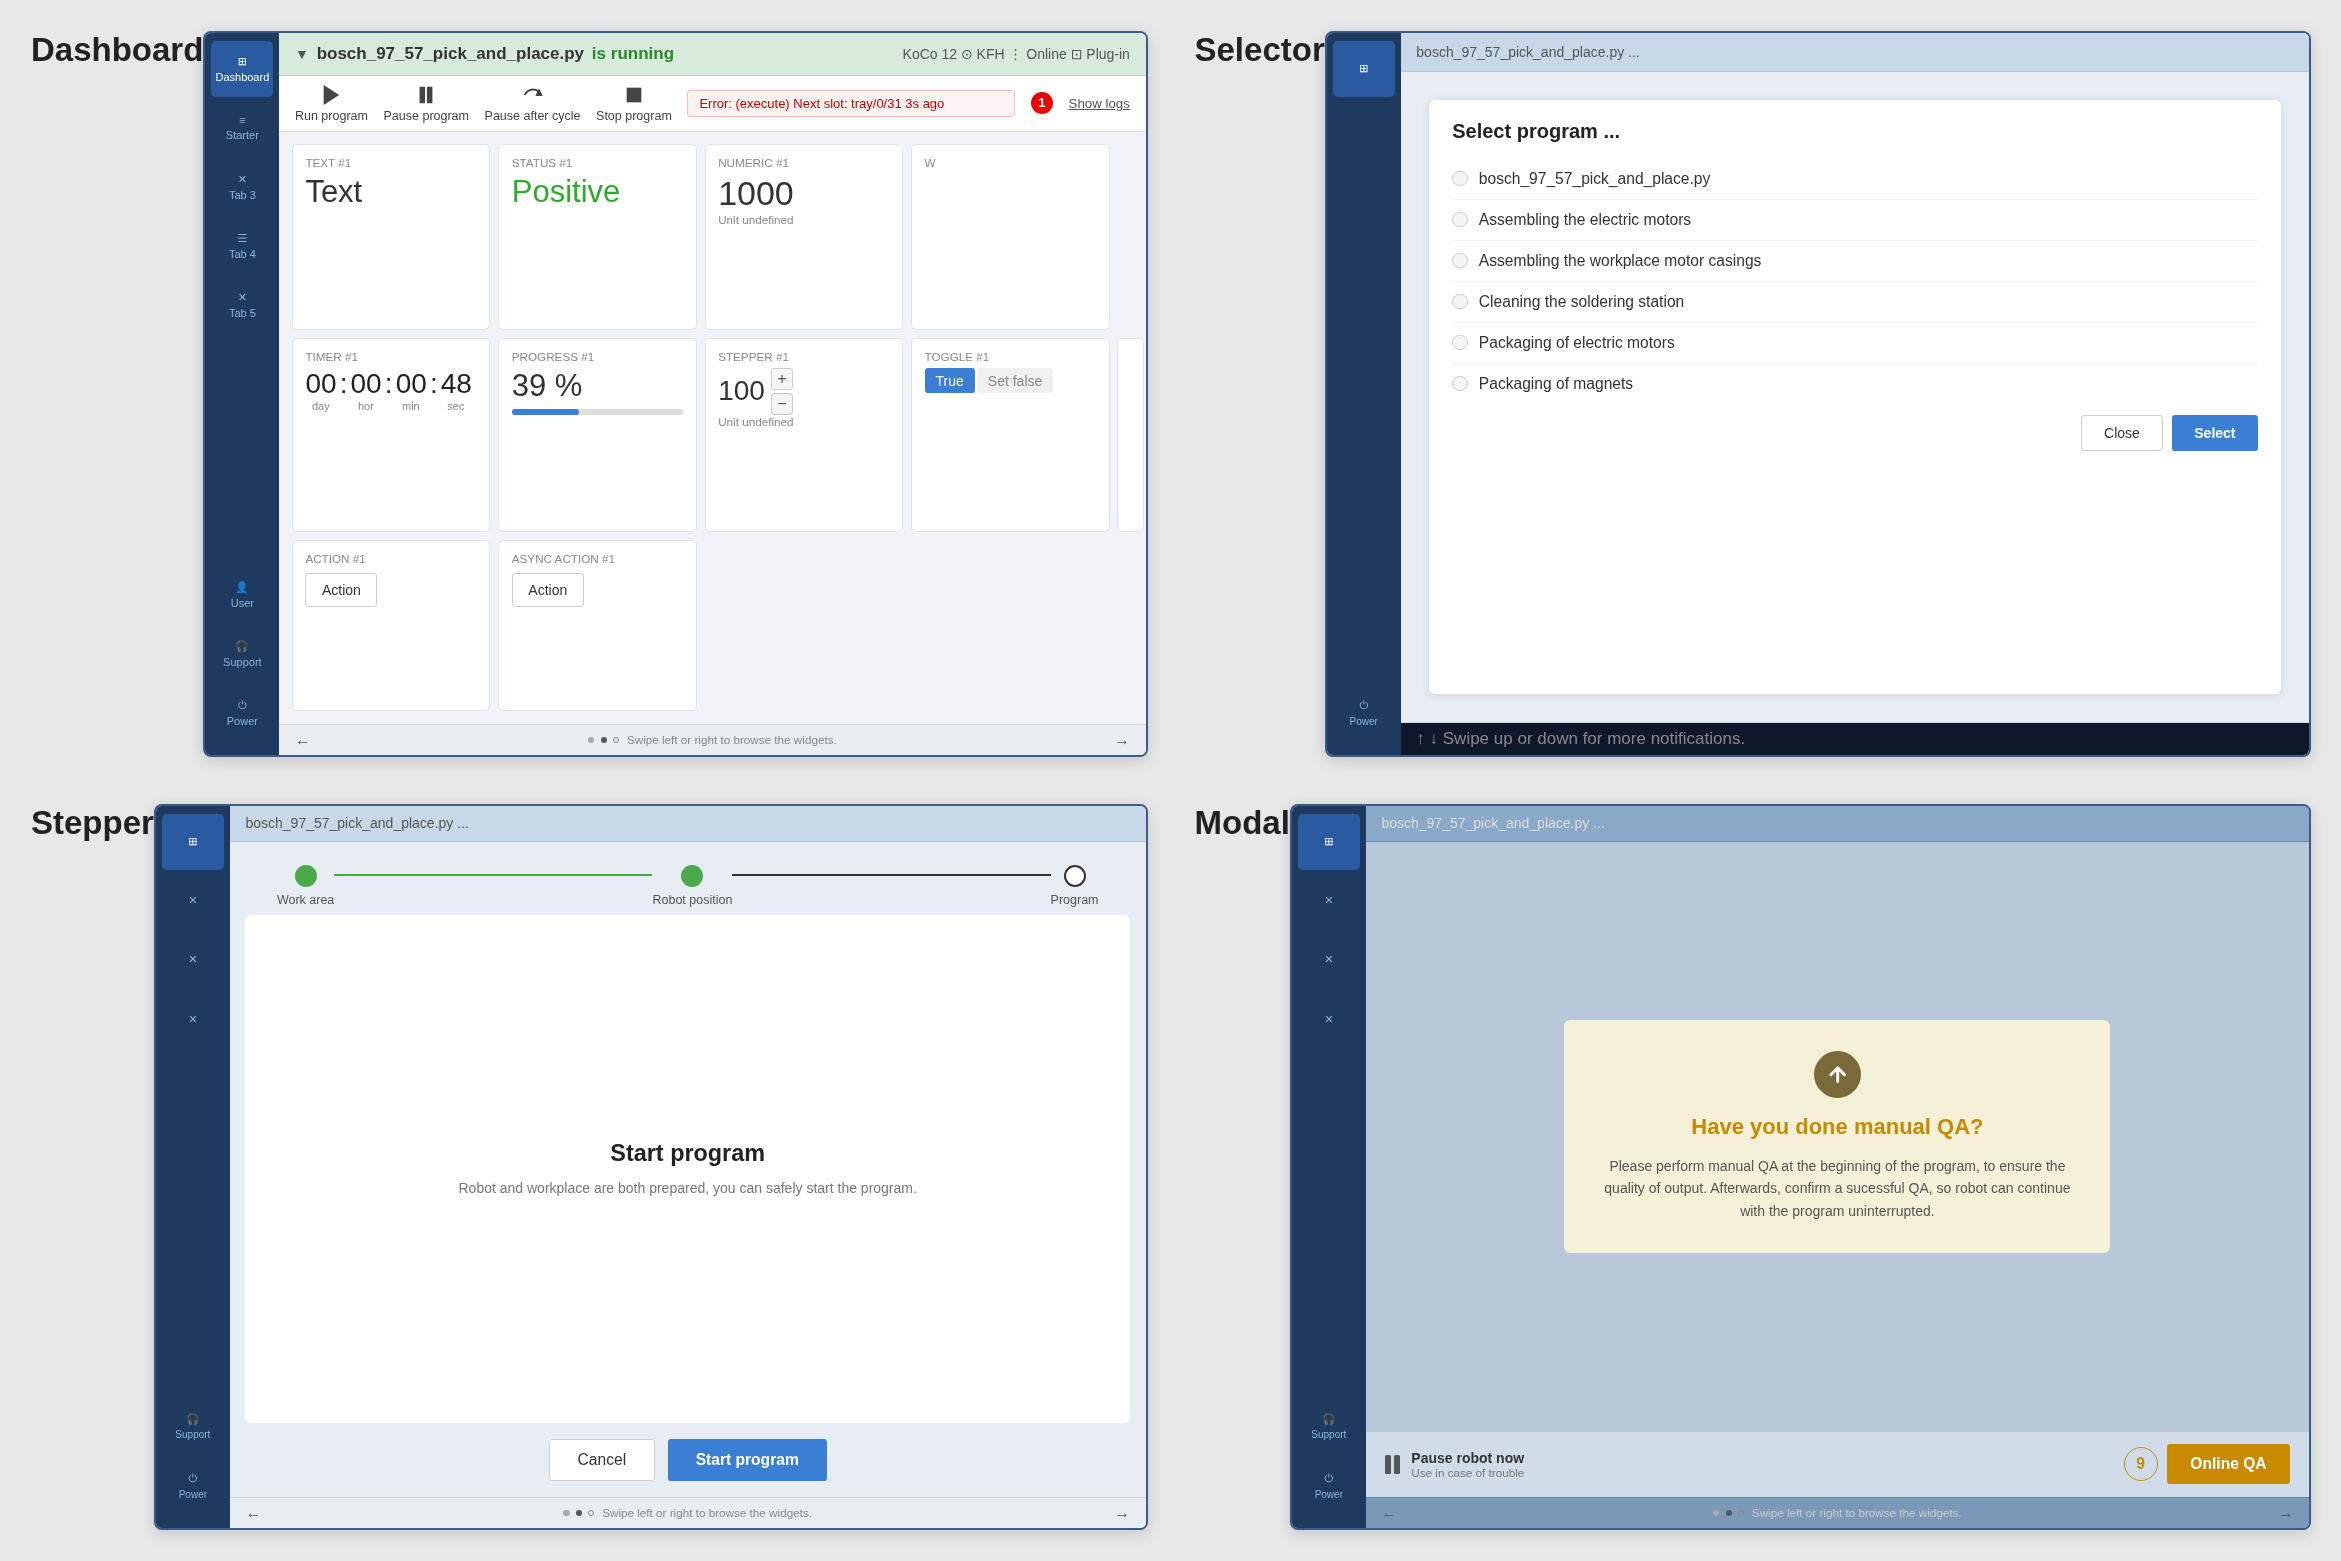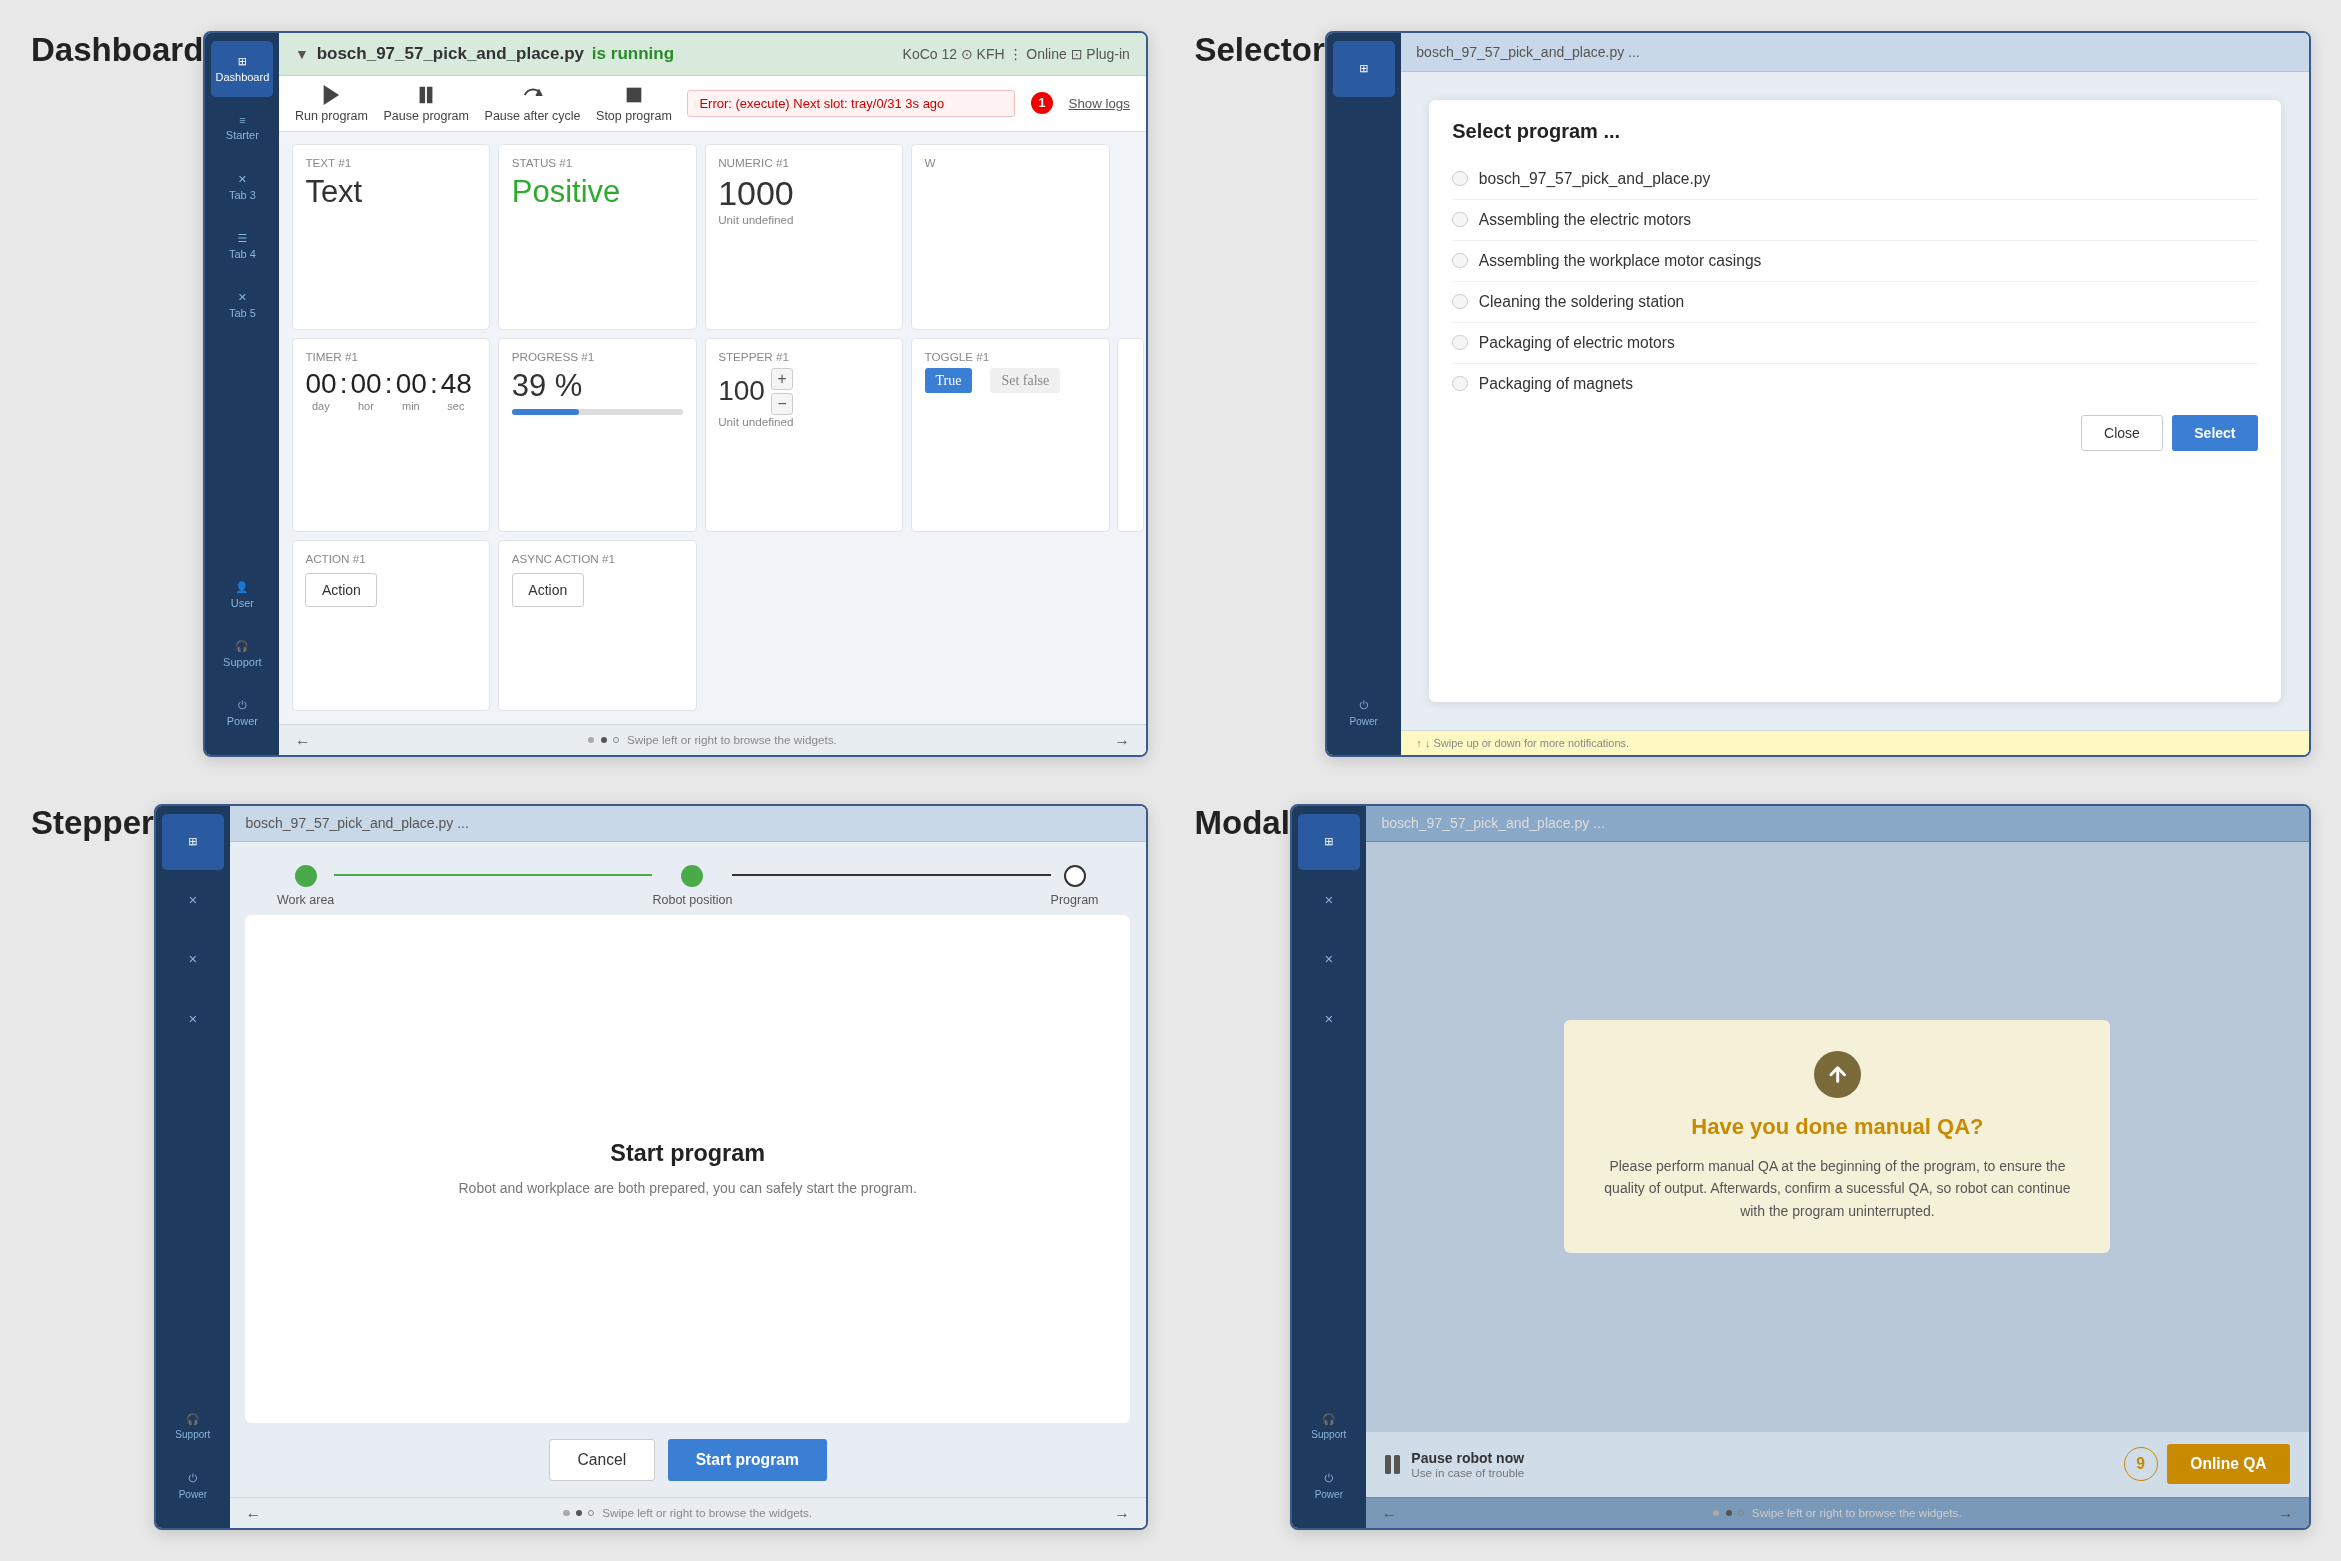--- a/index.html
+++ b/index.html
@@ -237,23 +237,22 @@
       border-radius: 3.1px;
       font-size: 15.6px;
       display: flex; align-items: center; justify-content: center;
       cursor: pointer;
       color: #555;
     }
 
     .toggle-widget {
       display: flex;
       align-items: center;
-      gap: 18px;
+      gap: 2px;
       margin-top: 0;
-      font-family: Liberation Serif, serif;
     }
     .toggle-true {
       background: #3a7fd4;
       color: #fff;
       padding: 4.7px 11px;
       border-radius: 3.1px;
       font-size: 14px;
     }
     .toggle-false {
       background: #f0f0f0;
@@ -365,27 +364,27 @@
       border: none;
       border-radius: 3.1px;
       padding: 9.4px 22px;
       font-size: 14px;
       cursor: pointer;
       color: #fff;
       font-weight: 600;
     }
 
     .notification-bar {
-      background: #fef9c3;
+      background: #0f172a;
       border-top: 0.8px solid #d0d8e0;
       padding: 6.2px 15.6px;
       display: flex;
       align-items: center;
       justify-content: space-between;
-      font-size: 11px;
+      font-size: 17px;
       color: #888;
     }
 
     
     .stepper-top-bar {
       background: #c8d8e8;
       padding: 9.4px 15.6px;
       border-bottom: 0.8px solid #b0c4d8;
     }
 

